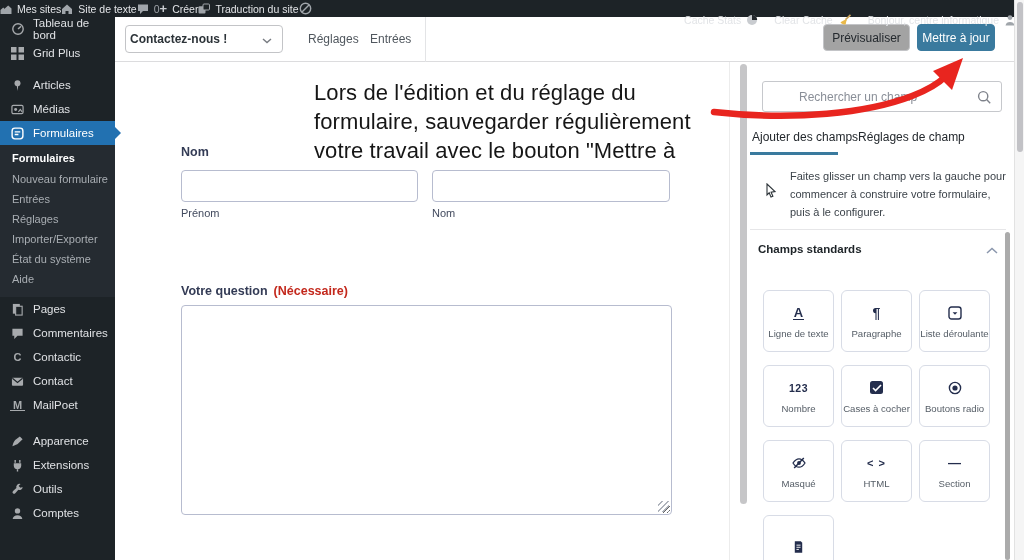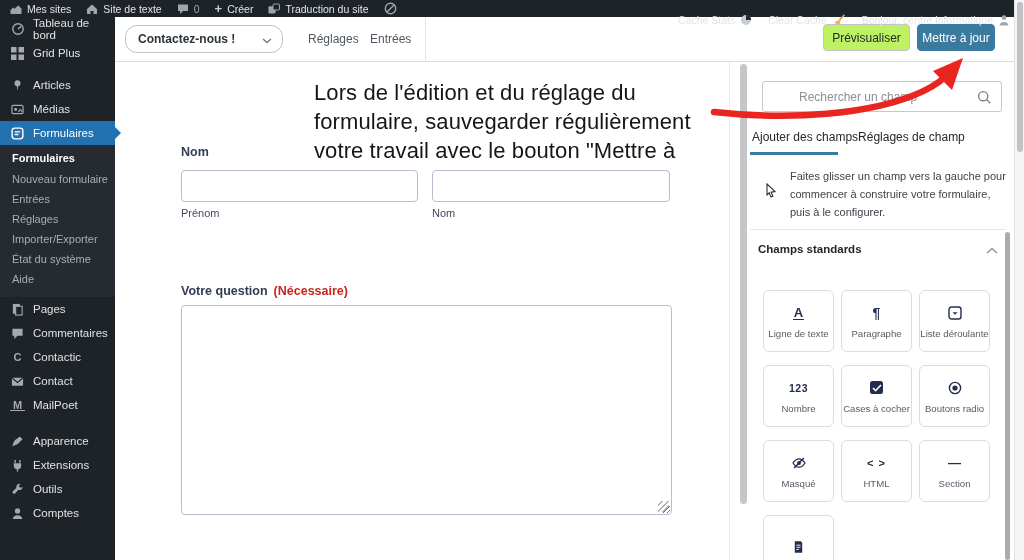--- a/index.html
+++ b/index.html
@@ -4,22 +4,22 @@
 <style>
   * { margin:0; padding:0; box-sizing:border-box; }
   html,body { width:1024px; height:560px; overflow:hidden; }
   body { font-family:"Liberation Sans", sans-serif; background:#fff; }
   .screen { position:relative; width:1024px; height:560px; overflow:hidden; background:#fff; }
 
   
   .adminbar { position:absolute; left:0; top:0; width:1024px; height:17px; background:#1d2327;
     display:flex; align-items:center; justify-content:space-between; z-index:40; }
   .ab-group { display:flex; align-items:center; }
-  .ab-left { padding-left:10px; gap:15px; }
-  .ab-right { padding-right:14px; gap:16px;margin-top:22px; }
+  .ab-left { }
+  .ab-right { padding-right:8px; gap:16px;margin-top:22px; }
   .ab-item { display:flex; align-items:center; gap:5px; color:#e2e4e7; font-size:10.5px; cursor:pointer; white-space:nowrap; }
   .ab-item svg { display:block; }
   .ab-count { color:#9ea3a8; }
   .ab-plus { color:#c9ccd0; font-size:13px; font-weight:bold; line-height:10px; }
 
   
   .sidebar { position:absolute; left:0; top:17px; width:115px; height:543px; background:#1d2327; z-index:30; }
   .sb-item { display:flex; align-items:center; gap:8px; padding:0 0 0 10px; height:24px;
     color:#dfe1e4; font-size:11.5px; cursor:pointer; position:relative; }
   .sb-item .sb-ico { width:15px; display:flex; justify-content:center; flex:none; }
@@ -34,29 +34,29 @@
   .sub-item { display:block; padding:0 0 0 12px; height:20px; line-height:20px; color:#a9aeb3; font-size:11px; cursor:pointer; }
   .sub-item.current { color:#fff; font-weight:bold; height:22px; line-height:22px; }
   .txt-ico { color:#a7aaad; font-weight:bold; font-size:11px; }
   .m-ico { border-bottom:1.5px solid #a7aaad; line-height:10px; }
 
   
   .bheader { position:absolute; left:115px; top:17px; width:909px; height:45px; background:#fff;
     border-bottom:1px solid #dcdcde; z-index:20; }
   .bheader .vdiv { position:absolute; left:310px; top:0; height:45px; width:1px; background:#e3e4e6; }
   .form-select { position:absolute; left:10px; top:8px; width:158px; height:28px; border:1px solid #c3c4c7;
-    border-radius:12px; background:#fff; display:flex; align-items:center; justify-content:space-between;
-    padding:0 10px 0 12px; cursor:pointer; }
+    border-radius:4px; background:#fff; display:flex; align-items:center; justify-content:space-between;
+    padding:0 10px 0 4px; cursor:pointer; }
   .form-select .fs-label { font-size:12px; font-weight:bold; color:#2c3338; }
   .htab { position:absolute; top:0; height:45px; line-height:45px; font-size:12px; color:#50575e; cursor:pointer; }
   .htab.t1 { left:193px; }
   .htab.t2 { left:255px; }
   .btn { position:absolute; top:7px; height:27px; border-radius:4px; font-size:12px; display:flex;
     align-items:center; justify-content:center; cursor:pointer; }
-  .btn-preview { right:114px; width:87px; background:#bef264; border:1px solid #c3c4c7; color:#24292e; }
+  .btn-preview { right:114px; width:87px; background:#a3a3a3; border:1px solid #c3c4c7; color:#24292e; }
   .btn-update { right:29px; width:78px; background:#3a7a9e; border:1px solid #3a7a9e; color:#fff; }
 
   
   .canvas { position:absolute; left:115px; top:62px; width:635px; height:498px; background:#fff; z-index:10; }
   .canvas-edge { position:absolute; left:729px; top:62px; width:1px; height:498px; background:#ececec; z-index:11; }
   .annotation { position:absolute; left:199px; top:16px; width:410px; font-size:22px; line-height:1.32;
     color:#161616; letter-spacing:.1px; }
   .f-label { position:absolute; font-size:12.5px; font-weight:bold; color:#333b55; }
   .f-sublabel { position:absolute; font-size:11px; color:#424a5e; }
   .f-input { position:absolute; height:32px; border:1px solid #b7bccf; border-radius:4px; background:#fff;

